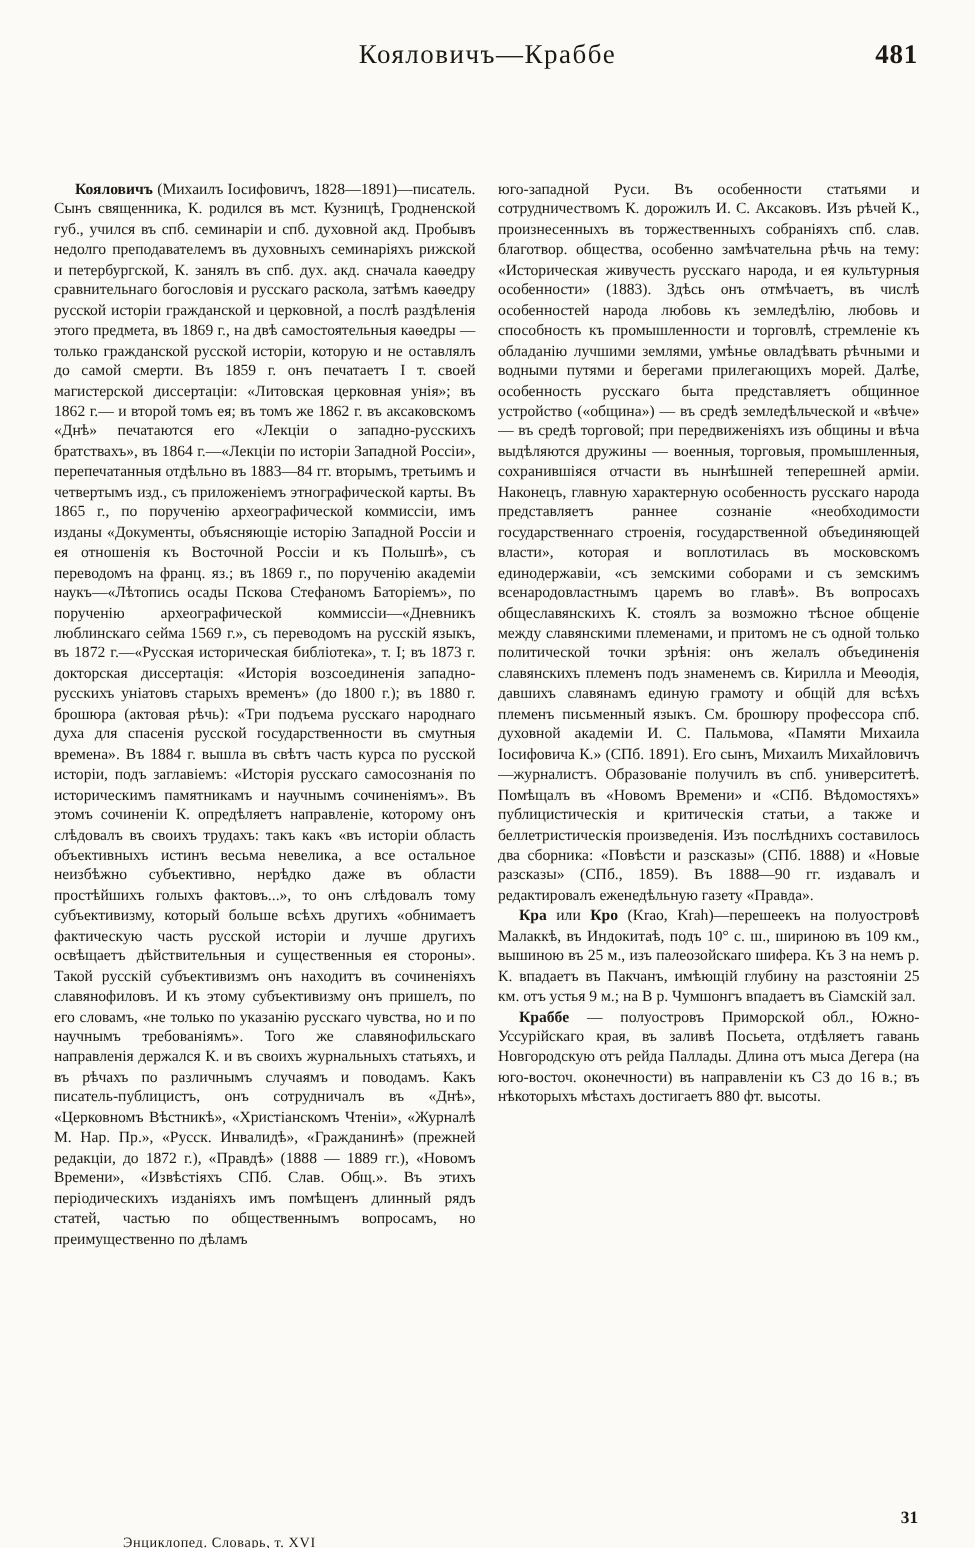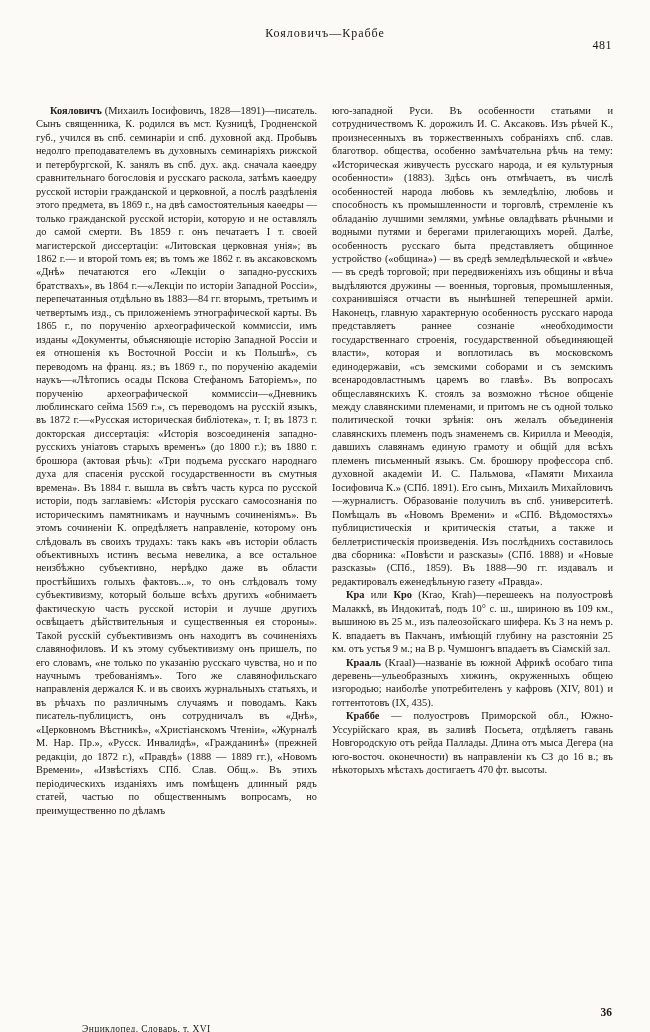--- a/index.html
+++ b/index.html
@@ -12,33 +12,33 @@
   .page {
     position: relative;
     width: 650px; height: 1032px;
     box-sizing: border-box;
     padding: 26px 36px 0 36px;
     overflow: hidden;
   }
   .page-header {
     position: relative;
     height: 18px;
-    margin-bottom: 16px;
-    font-size: 12px;
+    margin-bottom: 32px;
+    font-size: 18px;
   }
   .running-title {
     position: absolute;
     left: 0; right: 0;
     text-align: center;
     letter-spacing: 1px;
   }
   .page-number {
     position: absolute;
-    right: 2px; top: 12px;
-    font-weight: normal;
+    right: 2px; top: 0;
+    font-weight: bold;
     letter-spacing: 0.5px;
   }
   .columns {
     display: flex;
     gap: 15px;
     height: 944px;
     overflow: hidden;
   }
   .col {
     width: 281px;
@@ -84,24 +84,23 @@
 
   <div class="columns">
 
     <div class="col">
       <p><span class="term">Кояловичъ</span><span> (Михаилъ Іосифовичъ, 1828—1891)—писатель. Сынъ священника, К. родился въ мст. Кузницѣ, Гродненской губ., учился въ спб. семинаріи и спб. духовной акд. Пробывъ недолго преподавателемъ въ духовныхъ семинаріяхъ рижской и петербургской, К. занялъ въ спб. дух. акд. сначала каѳедру сравнительнаго богословія и русскаго раскола, затѣмъ каѳедру русской исторіи гражданской и церковной, а послѣ раздѣленія этого предмета, въ 1869 г., на двѣ самостоятельныя каѳедры — только гражданской русской исторіи, которую и не оставлялъ до самой смерти. Въ 1859 г. онъ печатаетъ I т. своей магистерской диссертаціи: «Литовская церковная унія»; въ 1862 г.— и второй томъ ея; въ томъ же 1862 г. въ аксаковскомъ «Днѣ» печатаются его «Лекціи о западно-русскихъ братствахъ», въ 1864 г.—«Лекціи по исторіи Западной Россіи», перепечатанныя отдѣльно въ 1883—84 гг. вторымъ, третьимъ и четвертымъ изд., съ приложеніемъ этнографической карты. Въ 1865 г., по порученію археографической коммиссіи, имъ изданы «Документы, объясняющіе исторію Западной Россіи и ея отношенія къ Восточной Россіи и къ Польшѣ», съ переводомъ на франц. яз.; въ 1869 г., по порученію академіи наукъ—«Лѣтопись осады Пскова Стефаномъ Баторіемъ», по порученію археографической коммиссіи—«Дневникъ люблинскаго сейма 1569 г.», съ переводомъ на русскій языкъ, въ 1872 г.—«Русская историческая библіотека», т. I; въ 1873 г. докторская диссертація: «Исторія возсоединенія западно-русскихъ уніатовъ старыхъ временъ» (до 1800 г.); въ 1880 г. брошюра (актовая рѣчь): «Три подъема русскаго народнаго духа для спасенія русской государственности въ смутныя времена». Въ 1884 г. вышла въ свѣтъ часть курса по русской исторіи, подъ заглавіемъ: «Исторія русскаго самосознанія по историческимъ памятникамъ и научнымъ сочиненіямъ». Въ этомъ сочиненіи К. опредѣляетъ направленіе, которому онъ слѣдовалъ въ своихъ трудахъ: такъ какъ «въ исторіи область объективныхъ истинъ весьма невелика, а все остальное неизбѣжно субъективно, нерѣдко даже въ области простѣйшихъ голыхъ фактовъ...», то онъ слѣдовалъ тому субъективизму, который больше всѣхъ другихъ «обнимаетъ фактическую часть русской исторіи и лучше другихъ освѣщаетъ дѣйствительныя и существенныя ея стороны». Такой русскій субъективизмъ онъ находитъ въ сочиненіяхъ славянофиловъ. И къ этому субъективизму онъ пришелъ, по его словамъ, «не только по указанію русскаго чувства, но и по научнымъ требованіямъ». Того же славянофильскаго направленія держался К. и въ своихъ журнальныхъ статьяхъ, и въ рѣчахъ по различнымъ случаямъ и поводамъ. Какъ писатель-публицистъ, онъ сотрудничалъ въ «Днѣ», «Церковномъ Вѣстникѣ», «Христіанскомъ Чтеніи», «Журналѣ М. Нар. Пр.», «Русск. Инвалидѣ», «Гражданинѣ» (прежней редакціи, до 1872 г.), «Правдѣ» (1888 — 1889 гг.), «Новомъ Времени», «Извѣстіяхъ СПб. Слав. Общ.». Въ этихъ періодическихъ изданіяхъ имъ помѣщенъ длинный рядъ статей, частью по общественнымъ вопросамъ, но преимущественно по дѣламъ</span></p>
     </div>
 
     <div class="col">
       <p class="continuation"><span>юго-западной Руси. Въ особенности статьями и сотрудничествомъ К. дорожилъ И. С. Аксаковъ. Изъ рѣчей К., произнесенныхъ въ торжественныхъ собраніяхъ спб. слав. благотвор. общества, особенно замѣчательна рѣчь на тему: «Историческая живучесть русскаго народа, и ея культурныя особенности» (1883). Здѣсь онъ отмѣчаетъ, въ числѣ особенностей народа любовь къ земледѣлію, любовь и способность къ промышленности и торговлѣ, стремленіе къ обладанію лучшими землями, умѣнье овладѣвать рѣчными и водными путями и берегами прилегающихъ морей. Далѣе, особенность русскаго быта представляетъ общинное устройство («община») — въ средѣ земледѣльческой и «вѣче» — въ средѣ торговой; при передвиженіяхъ изъ общины и вѣча выдѣляются дружины — военныя, торговыя, промышленныя, сохранившіяся отчасти въ нынѣшней теперешней арміи. Наконецъ, главную характерную особенность русскаго народа представляетъ раннее сознаніе «необходимости государственнаго строенія, государственной объединяющей власти», которая и воплотилась въ московскомъ единодержавіи, «съ земскими соборами и съ земскимъ всенародовластнымъ царемъ во главѣ». Въ вопросахъ общеславянскихъ К. стоялъ за возможно тѣсное общеніе между славянскими племенами, и притомъ не съ одной только политической точки зрѣнія: онъ желалъ объединенія славянскихъ племенъ подъ знаменемъ св. Кирилла и Меѳодія, давшихъ славянамъ единую грамоту и общій для всѣхъ племенъ письменный языкъ. См. брошюру профессора спб. духовной академіи И. С. Пальмова, «Памяти Михаила Іосифовича К.» (СПб. 1891). Его сынъ, </span><span class="italic-name">Михаилъ Михайловичъ</span><span>—журналистъ. Образованіе получилъ въ спб. университетѣ. Помѣщалъ въ «Новомъ Времени» и «СПб. Вѣдомостяхъ» публицистическія и критическія статьи, а также и беллетристическія произведенія. Изъ послѣднихъ составилось два сборника: «Повѣсти и разсказы» (СПб. 1888) и «Новые разсказы» (СПб., 1859). Въ 1888—90 гг. издавалъ и редактировалъ еженедѣльную газету «Правда».</span></p>
       <p><span class="term">Кра</span><span> или </span><span class="term">Кро</span><span> (Krao, Krah)—перешеекъ на полуостровѣ Малаккѣ, въ Индокитаѣ, подъ 10° с. ш., шириною въ 109 км., вышиною въ 25 м., изъ палеозойскаго шифера. Къ З на немъ р. К. впадаетъ въ Пакчанъ, имѣющій глубину на разстояніи 25 км. отъ устья 9 м.; на В р. Чумшонгъ впадаетъ въ Сіамскій зал.</span></p>
-      <p><span class="term">Крааль</span><span> (Kraal)—названіе въ южной Африкѣ особаго типа деревень—ульеобразныхъ хижинъ, окруженныхъ общею изгородью; наиболѣе употребителенъ у кафровъ (XIV, 801) и готтентотовъ (IX, 435).</span></p>
-      <p><span class="term">Краббе</span><span> — полуостровъ Приморской обл., Южно-Уссурійскаго края, въ заливѣ Посьета, отдѣляетъ гавань Новгородскую отъ рейда Паллады. Длина отъ мыса Дегера (на юго-восточ. оконечности) въ направленіи къ СЗ до 16 в.; въ нѣкоторыхъ мѣстахъ достигаетъ 470 фт. высоты.</span></p>
+      <p><span class="term">Краббе</span><span> — полуостровъ Приморской обл., Южно-Уссурійскаго края, въ заливѣ Посьета, отдѣляетъ гавань Новгородскую отъ рейда Паллады. Длина отъ мыса Дегера (на юго-восточ. оконечности) въ направленіи къ СЗ до 16 в.; въ нѣкоторыхъ мѣстахъ достигаетъ 880 фт. высоты.</span></p>
     </div>
 
   </div>
 
   <div class="page-footer">
     <span class="imprint">Энциклопед. Словарь, т. XVI</span>
-    <span class="sheet-number">36</span>
+    <span class="sheet-number">31</span>
   </div>
 
 </div>
 
 </body></html>

